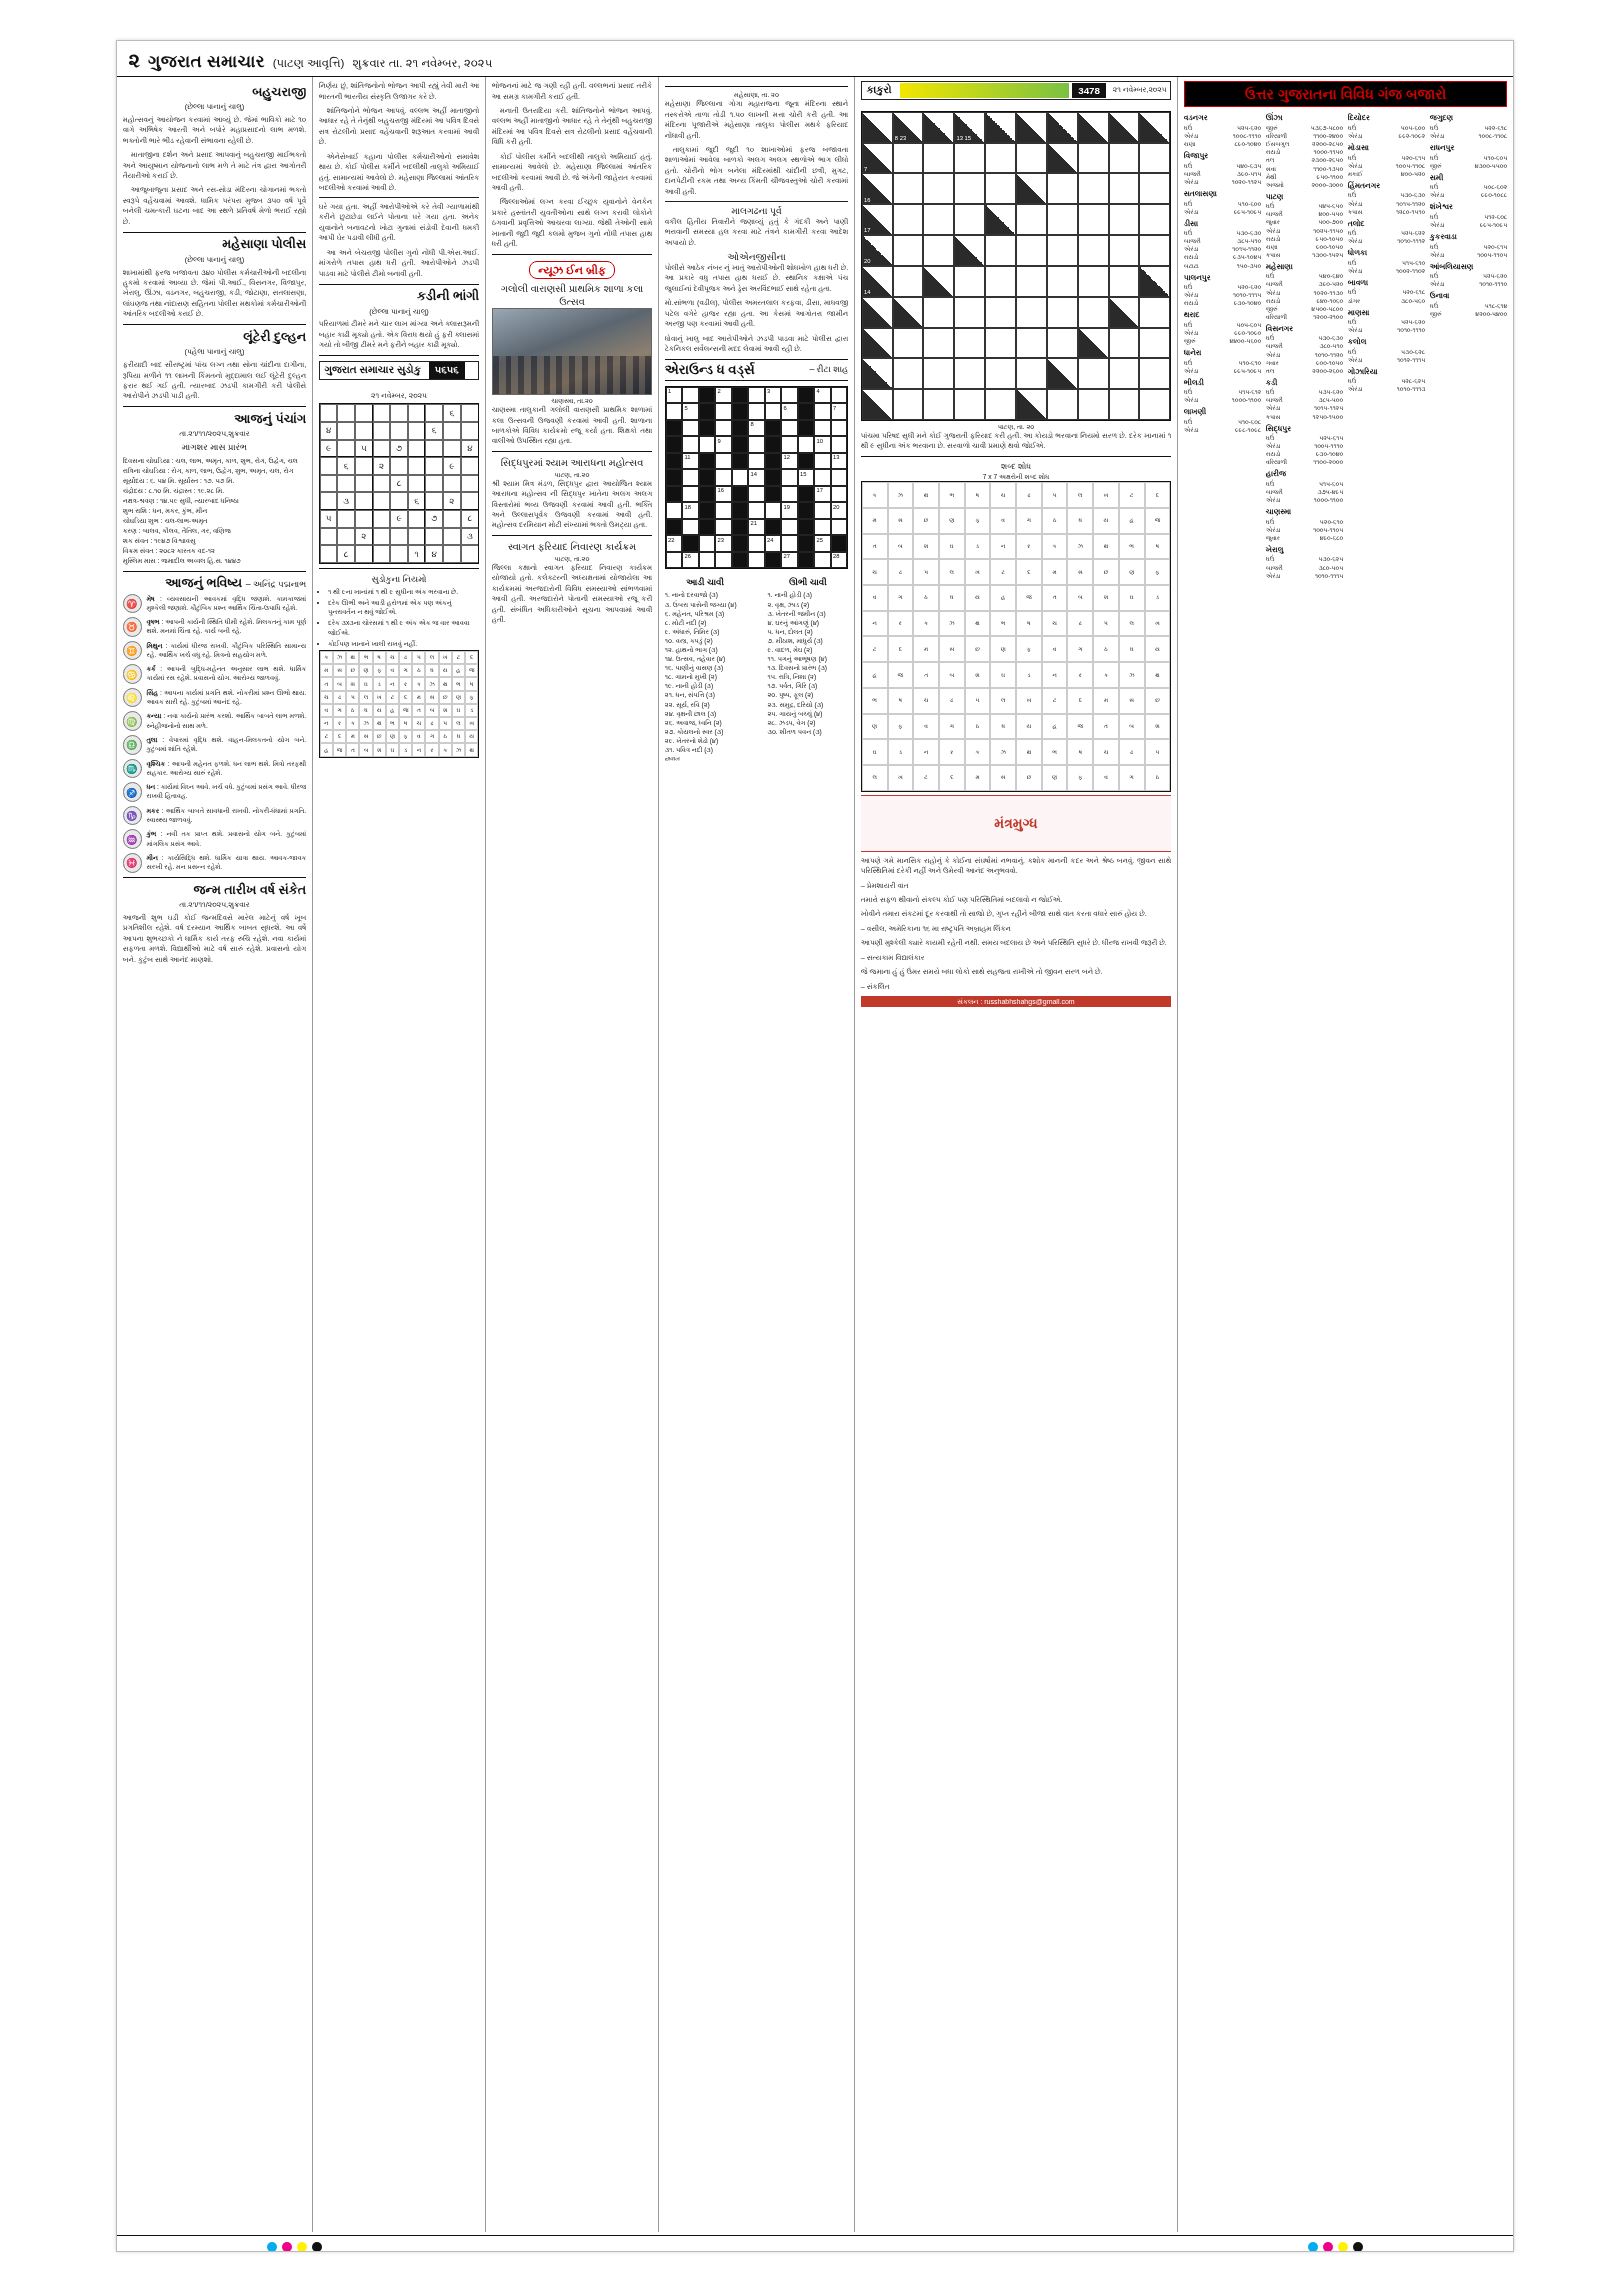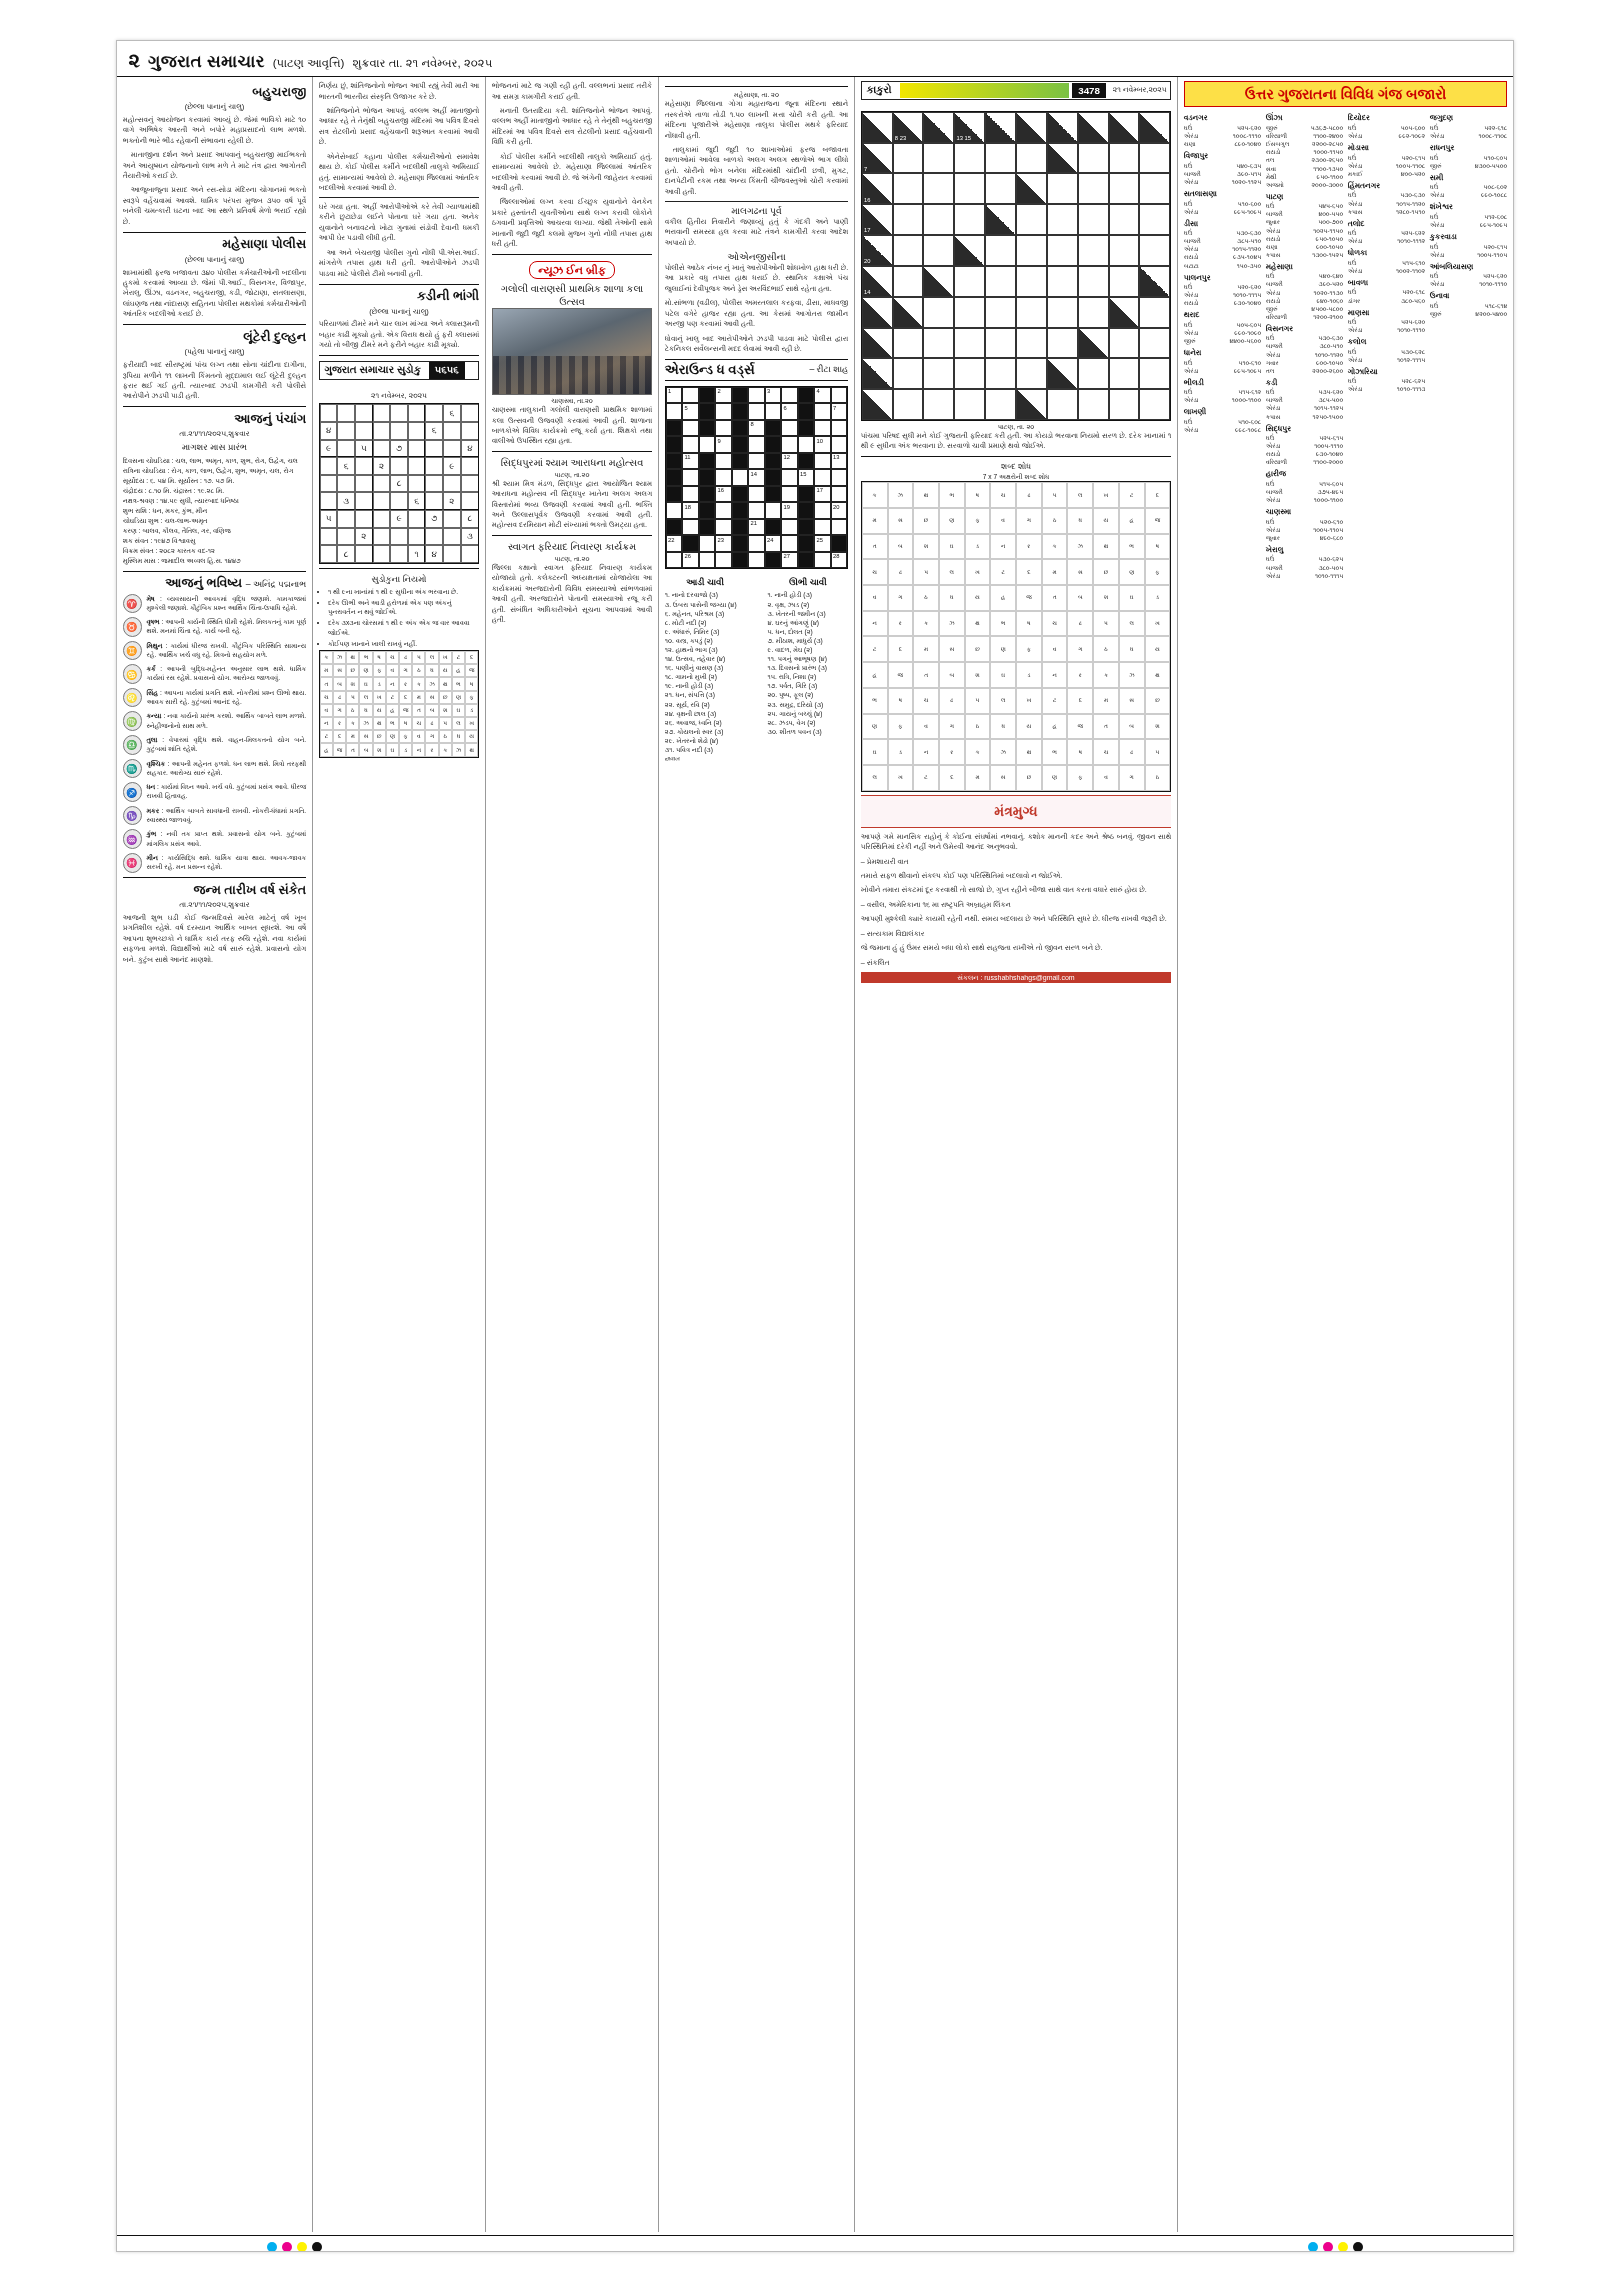--- a/index.html
+++ b/index.html
@@ -157,31 +157,31 @@
     flex: 0 0 19.6px; height:19.6px; border-radius:50%;
     background:#e9e9e9; border:0.6px solid #777;
     display:flex; align-items:center; justify-content:center; font-size:9.2px;
   }
   .zod .tx { font-size:6.6px; line-height:1.38; text-align:justify; }
 
   
   .mkt-banner {
     border:1.2px solid #c00; color:#c00; font-weight:bold; font-size:14.4px;
     text-align:center; padding:3.5px 0; margin-bottom:3.5px;
-    background:#fde047;
+    background:#000000;
   }
   .mkt-cols { display:flex; gap:4.6px; font-size:6.1px; line-height:1.33; }
   .mkt-cols > div { flex:1; }
   .mkt-city { font-weight:bold; font-size:7.5px; margin:2.9px 0 0.6px 0; }
   .mkt-row { display:flex; justify-content:space-between; }
 
   .panch-line { font-size:6.7px; line-height:1.5; }
   .mantra-head {
     text-align:center; font-size:14px; font-weight:bold; color:#c0392b;
-    border-top:1.2px solid #c0392b; border-bottom:1.2px solid #c0392b; padding:7px 0; margin:3.5px 0;
+    border-top:1.2px solid #c0392b; border-bottom:1.2px solid #c0392b; padding:19px 0; margin:3.5px 0;
     background: #fdf4f6;
   }
   .mailbar { background:#c0392b; color:#fff; font-size:7px; text-align:center; padding:1.7px; margin-top:3.5px;}
   .dots { display:flex; gap:4.6px; justify-content:center; padding:5.8px 0; }
   .dot { width:10.4px; height:10.4px; border-radius:50%; }
   .cmyk-strip { display:flex; justify-content:space-between; padding:0 150px; }
   .bottom-rule { border-top:1.7px solid #111; margin-top:3.5px;}
   ul.rules { font-size:6.6px; padding-left:9.2px; margin:2.3px 0; line-height:1.4; }
   ul.rules li { margin-bottom:1.7px; }
   .flip { font-size:5.8px; transform: scaleY(-1); display:block; line-height:1.35; }

